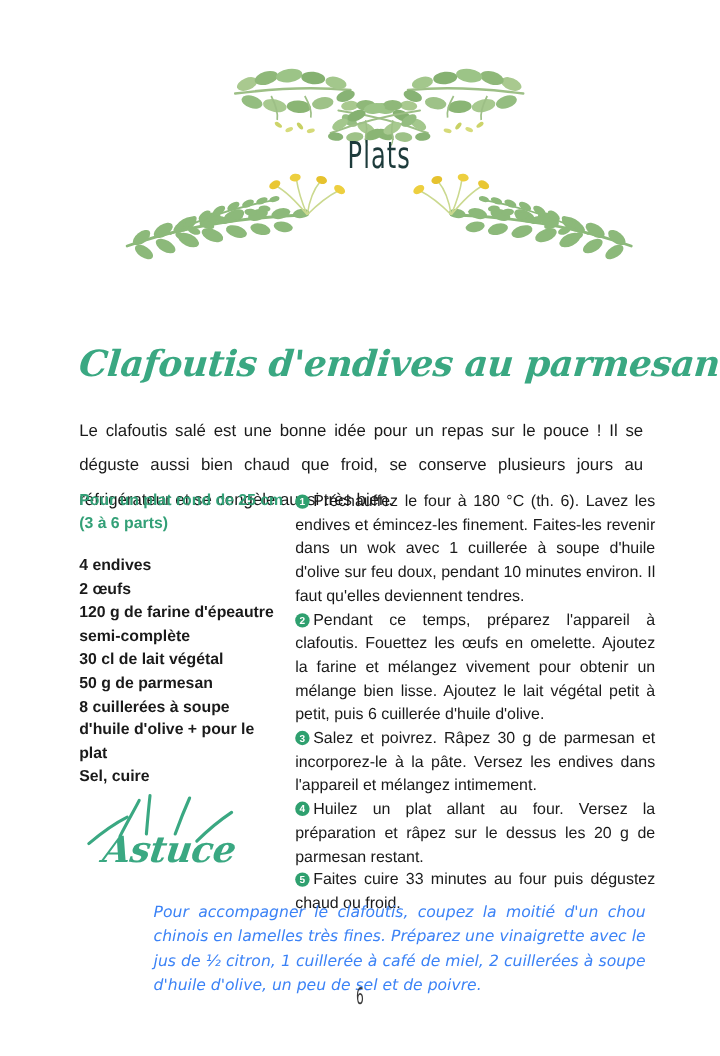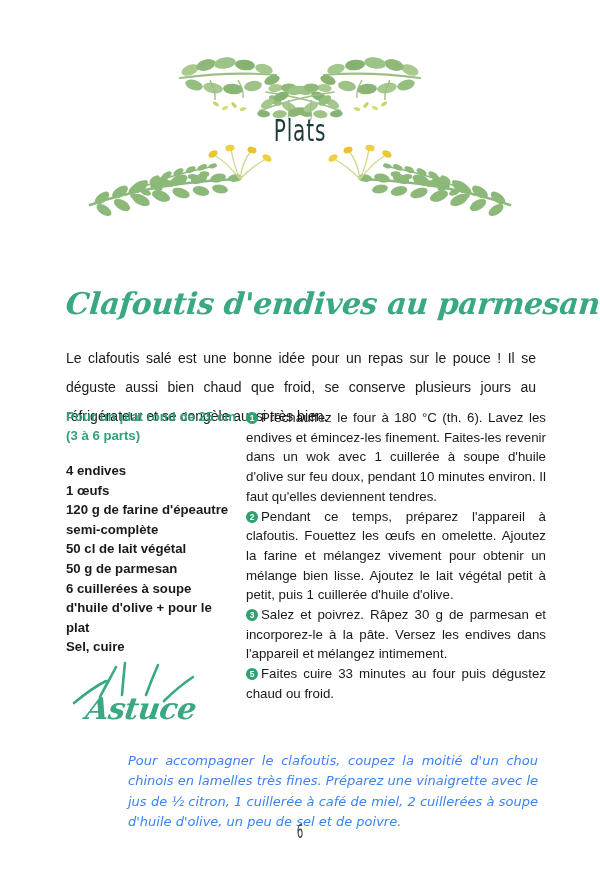--- a/index.html
+++ b/index.html
@@ -23,20 +23,21 @@
     width: 600px;
     height: 880px;
     box-sizing: border-box;
   }
 
   
   .chapter-header {
     position: relative;
     width: 484px;
     height: 225px;
+    margin-left: 16px;
   }
   .flora {
     position: absolute;
     left: 0;
     top: 0;
     width: 600px;
     height: 225px;
     pointer-events: none;
   }
   .chapter-title {
@@ -293,38 +294,41 @@
   <h1 class="recipe-title">Clafoutis d'endives au parmesan</h1>
 
   <p class="intro">Le clafoutis salé est une bonne idée pour un repas sur le pouce ! Il se déguste aussi bien chaud que froid, se conserve plusieurs jours au réfrigérateur et se congèle aussi très bien.</p>
 
   <div class="columns">
 
     <div class="col-ingredients">
       <div class="ingredients-heading">Pour un plat rond de 25 cm (3 à 6 parts)</div>
       <ul class="ingredients-list">
         <li>4 endives</li>
-        <li>1 œufs</li>
+        <li>2 œufs</li>
         <li>120 g de farine d'épeautre semi-complète</li>
-        <li>50 cl de lait végétal</li>
+        <li>30 cl de lait végétal</li>
         <li>50 g de parmesan</li>
-        <li>6 cuillerées à soupe d'huile d'olive + pour le plat</li>
+        <li>8 cuillerées à soupe d'huile d'olive + pour le plat</li>
         <li>Sel, cuire</li>
       </ul>
     </div>
 
     <div class="col-steps">
       <p class="step">
         <span class="step-num">1</span><span>Préchauffez le four à 180 °C (th. 6). Lavez les endives et émincez-les finement. Faites-les revenir dans un wok avec 1 cuillerée à soupe d'huile d'olive sur feu doux, pendant 10 minutes environ. Il faut qu'elles deviennent tendres.</span>
       </p>
       <p class="step">
-        <span class="step-num">2</span><span>Pendant ce temps, préparez l'appareil à clafoutis. Fouettez les œufs en omelette. Ajoutez la farine et mélangez vivement pour obtenir un mélange bien lisse. Ajoutez le lait végétal petit à petit, puis 1 cuillerée d'huile d'olive.</span>
+        <span class="step-num">2</span><span>Pendant ce temps, préparez l'appareil à clafoutis. Fouettez les œufs en omelette. Ajoutez la farine et mélangez vivement pour obtenir un mélange bien lisse. Ajoutez le lait végétal petit à petit, puis 6 cuillerée d'huile d'olive.</span>
       </p>
       <p class="step">
         <span class="step-num">3</span><span>Salez et poivrez. Râpez 30 g de parmesan et incorporez-le à la pâte. Versez les endives dans l'appareil et mélangez intimement.</span>
+      </p>
+      <p class="step">
+        <span class="step-num">4</span><span>Huilez un plat allant au four. Versez la préparation et râpez sur le dessus les 20 g de parmesan restant.</span>
       </p>
       <p class="step">
         <span class="step-num">5</span><span>Faites cuire 33 minutes au four puis dégustez chaud ou froid.</span>
       </p>
     </div>
   </div>
 
   <div class="astuce">
     <svg class="astuce-rays" width="160" height="60" viewBox="0 0 160 60">
       <g stroke="#3aa882" stroke-width="2.6" stroke-linecap="round" fill="none">

